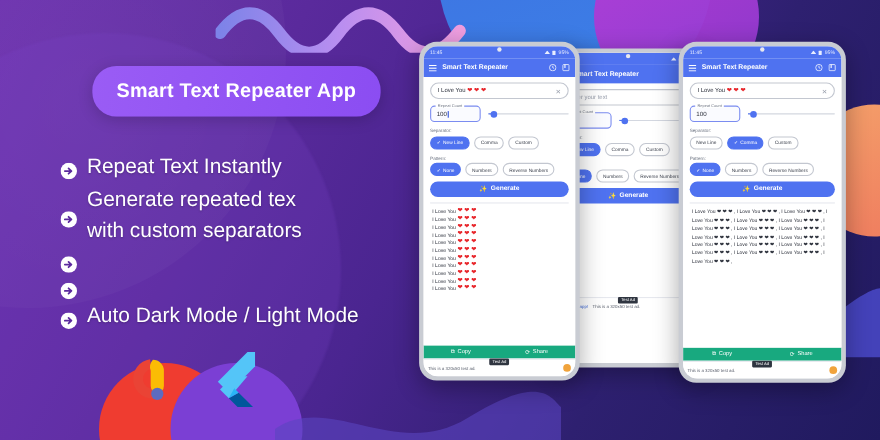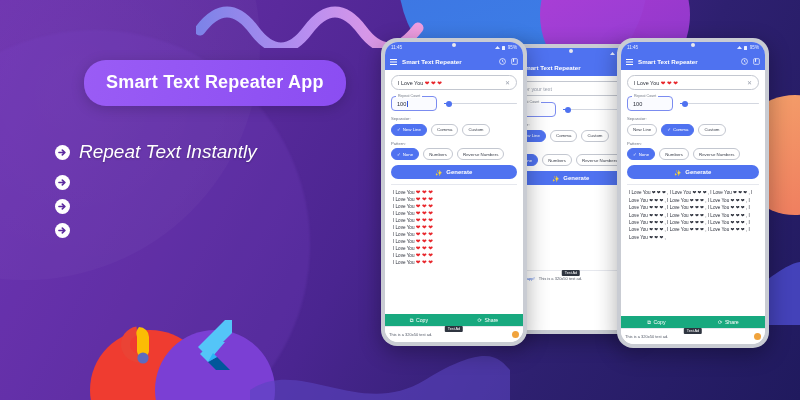--- a/index.html
+++ b/index.html
@@ -66,21 +66,21 @@
     padding: 12px 22px 13px 22px;
     border-radius: 22px;
     background: linear-gradient(100deg,#9a5cf5,#8b4df2);
     color: #ffffff;
     font-size: 18px; font-weight: bold;
     letter-spacing: .2px;
     white-space: nowrap;
     box-shadow: 0 3px 14px rgba(0,0,0,.18);
   }
   .features { position: absolute; left: 55px; top: 138px; width: 330px; }
-  .feature-row { display: flex; align-items: flex-start; margin-bottom: 2px; font-style: italic; }
+  .feature-row { display: flex; align-items: center; margin-bottom: 2px; }
   .feature-bullet {
     width: 15px; height: 15px; flex: 0 0 15px;
     margin-top: 7px; margin-right: 9px;
   }
   .feature-text {
     color: #ffffff;
     font-size: 19px;
     line-height: 28px;
     text-shadow: 0 1px 2px rgba(0,0,0,.25);
     white-space: pre-line;
@@ -243,36 +243,45 @@
           <path d="M4.2 8 H 10 M7.8 5.4 L10.6 8 L7.8 10.6" stroke="#5b2a9e" stroke-width="1.7" fill="none" stroke-linecap="round" stroke-linejoin="round"></path>
         </svg>
         <div class="feature-text">Repeat Text Instantly</div>
       </div>
 
       <div class="feature-row">
         <svg class="feature-bullet" viewBox="0 0 16 16">
           <circle cx="8" cy="8" r="8" fill="#ffffff"></circle>
           <path d="M4.2 8 H 10 M7.8 5.4 L10.6 8 L7.8 10.6" stroke="#5b2a9e" stroke-width="1.7" fill="none" stroke-linecap="round" stroke-linejoin="round"></path>
         </svg>
+        <div class="feature-text">Generate repeated tex
+with custom separators</div>
       </div>
 
       <div class="feature-row">
         <svg class="feature-bullet" viewBox="0 0 16 16">
           <circle cx="8" cy="8" r="8" fill="#ffffff"></circle>
           <path d="M4.2 8 H 10 M7.8 5.4 L10.6 8 L7.8 10.6" stroke="#5b2a9e" stroke-width="1.7" fill="none" stroke-linecap="round" stroke-linejoin="round"></path>
         </svg>
       </div>
 
       <div class="feature-row">
         <svg class="feature-bullet" viewBox="0 0 16 16">
           <circle cx="8" cy="8" r="8" fill="#ffffff"></circle>
           <path d="M4.2 8 H 10 M7.8 5.4 L10.6 8 L7.8 10.6" stroke="#5b2a9e" stroke-width="1.7" fill="none" stroke-linecap="round" stroke-linejoin="round"></path>
         </svg>
       </div>
 
+      <div class="feature-row">
+        <svg class="feature-bullet" viewBox="0 0 16 16">
+          <circle cx="8" cy="8" r="8" fill="#ffffff"></circle>
+          <path d="M4.2 8 H 10 M7.8 5.4 L10.6 8 L7.8 10.6" stroke="#5b2a9e" stroke-width="1.7" fill="none" stroke-linecap="round" stroke-linejoin="round"></path>
+        </svg>
+        <div class="feature-text">Auto Dark Mode / Light Mode</div>
+      </div>
 
     </div>
 
     <div class="logos">
       <svg width="54" height="54" viewBox="0 0 54 54">
         <path d="M31 9 A 17 17 0 1 0 31 45 L 31 36 A 8.5 8.5 0 1 1 31 18 Z" fill="#ea4335" transform="rotate(-8 27 27)"></path>
         <path d="M31 9 A 10 10 0 0 1 41 19 L 41 33 A 6 6 0 0 1 29 33 L 29 19 A 10 10 0 0 1 31 9 Z" fill="#fbbc04"></path>
         <circle cx="35" cy="40" r="5.6" fill="#5c6bc0"></circle>
       </svg>
       <svg width="48" height="54" viewBox="0 0 48 54">

